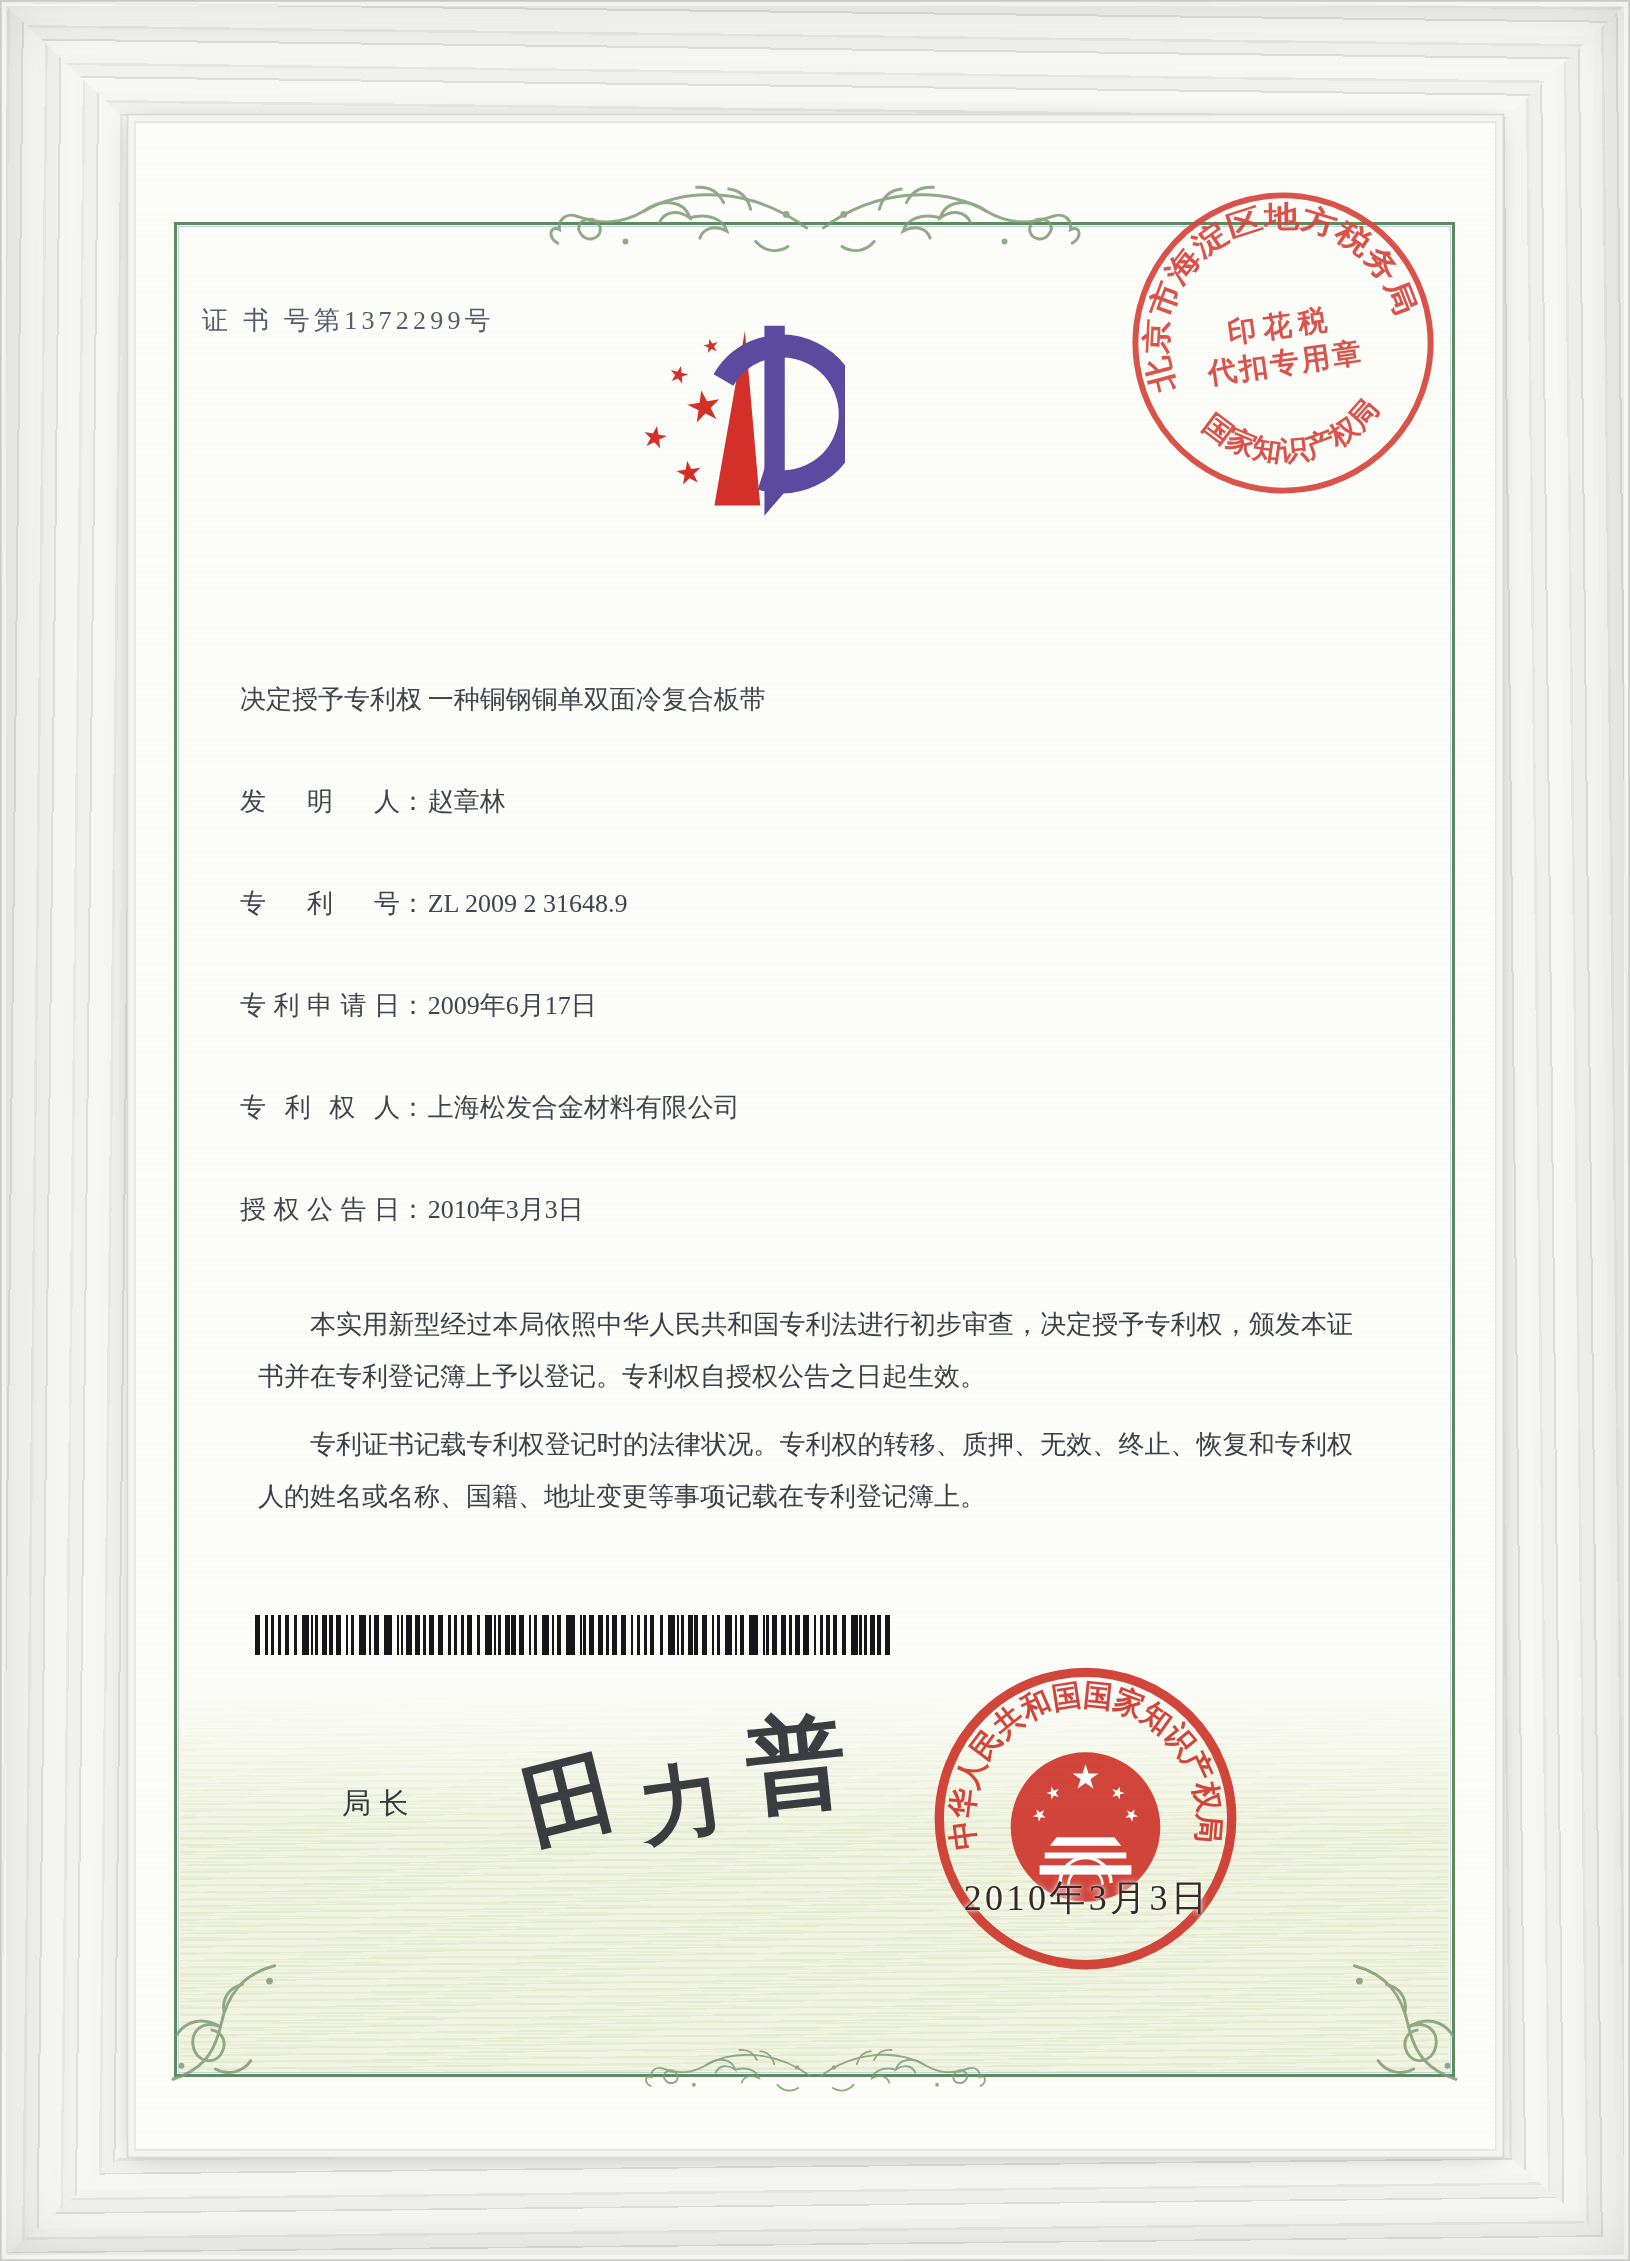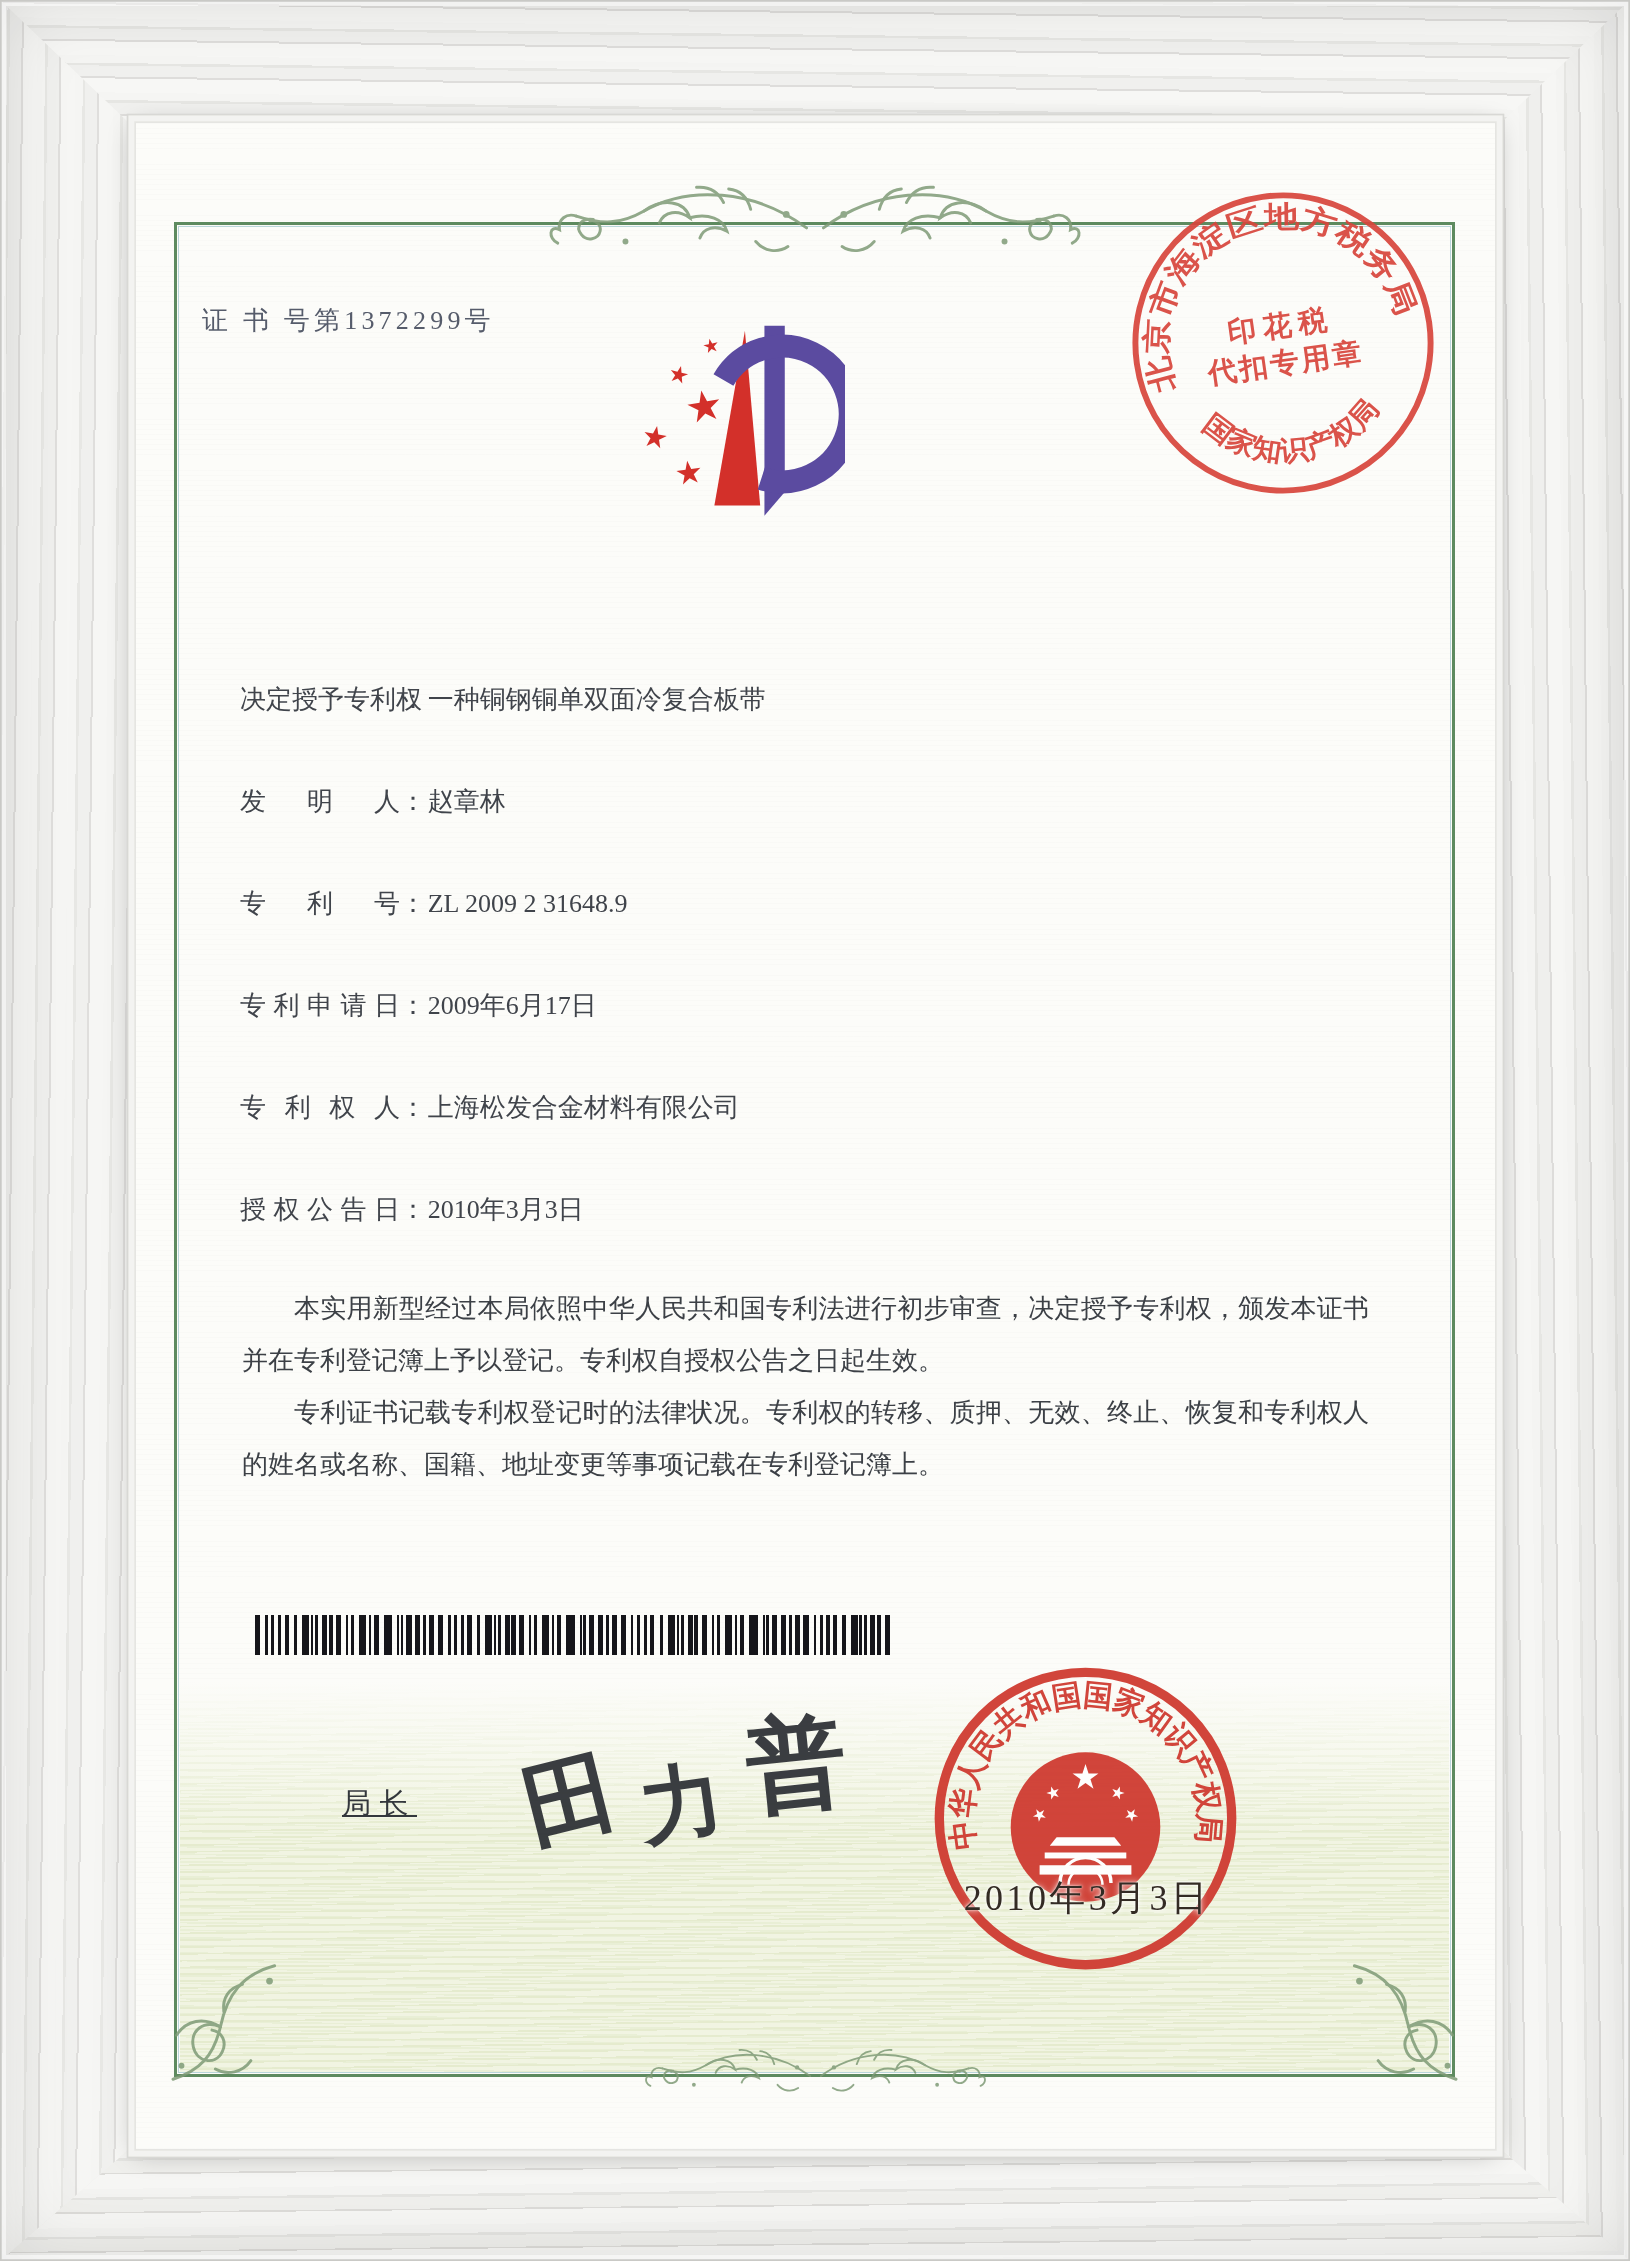--- a/index.html
+++ b/index.html
@@ -48,27 +48,27 @@
     font-size:65px;font-weight:700;letter-spacing:12px;color:#141414;}
   .tax-stamp{position:absolute;left:985px;top:58px;width:324px;height:324px;z-index:5;transform:rotate(-8deg);opacity:.92;}
   
   .fields{position:absolute;left:104px;top:564px;z-index:4;font-size:26px;color:#40444b;}
   .f-row{margin-bottom:76px;line-height:26px;white-space:nowrap;}
   .f-label{display:inline-block;width:160px;text-align:justify;text-align-last:justify;}
   .f-colon{display:inline-block;margin-right:1.7px;}
   
   .paras{position:absolute;left:106px;right:126px;top:1160px;z-index:4;
     font-size:26px;line-height:52px;text-align:justify;color:#3c4046;}
-  .paras p{margin:0;text-indent:2em;}
+  .paras p{margin:16px;text-indent:2em;}
   
   .barcode{position:absolute;left:119px;top:1492px;width:639px;height:40px;z-index:4;font-size:0;white-space:nowrap;overflow:hidden;}
   .barcode i{display:inline-block;height:100%;background:#15151a;}
   .barcode b{display:inline-block;height:100%;background:transparent;}
   
-  .director{position:absolute;left:206px;top:1661px;z-index:4;font-size:29px;letter-spacing:8.5px;color:#33373c;text-decoration:underline;}
+  .director{position:absolute;left:206px;top:1661px;z-index:4;font-size:29px;letter-spacing:8.5px;color:#33373c;}
   .signature{position:absolute;left:386px;top:1595px;z-index:4;transform:rotate(-4deg);
     font-family:"DejaVu Sans","Liberation Sans",sans-serif;font-weight:700;color:#2b2e33;opacity:.92;white-space:nowrap;}
   .signature span{display:inline-block;}
   .signature span:nth-child(1){font-size:92px;transform:rotate(-10deg) translateY(5.1px);}
   .signature span:nth-child(2){font-size:83px;transform:rotate(-4deg) translateY(13.6px);margin-left:24px;}
   .signature span:nth-child(3){font-size:100px;transform:rotate(-2deg) translateY(-12px);margin-left:27px;}
   
   .office-seal{position:absolute;left:788px;top:1534px;width:323px;height:323px;z-index:5;opacity:.94;}
   .seal-date{position:absolute;left:747px;top:1751px;width:408px;z-index:6;text-align:center;
     font-size:36px;color:#332b24;letter-spacing:3.4px;

